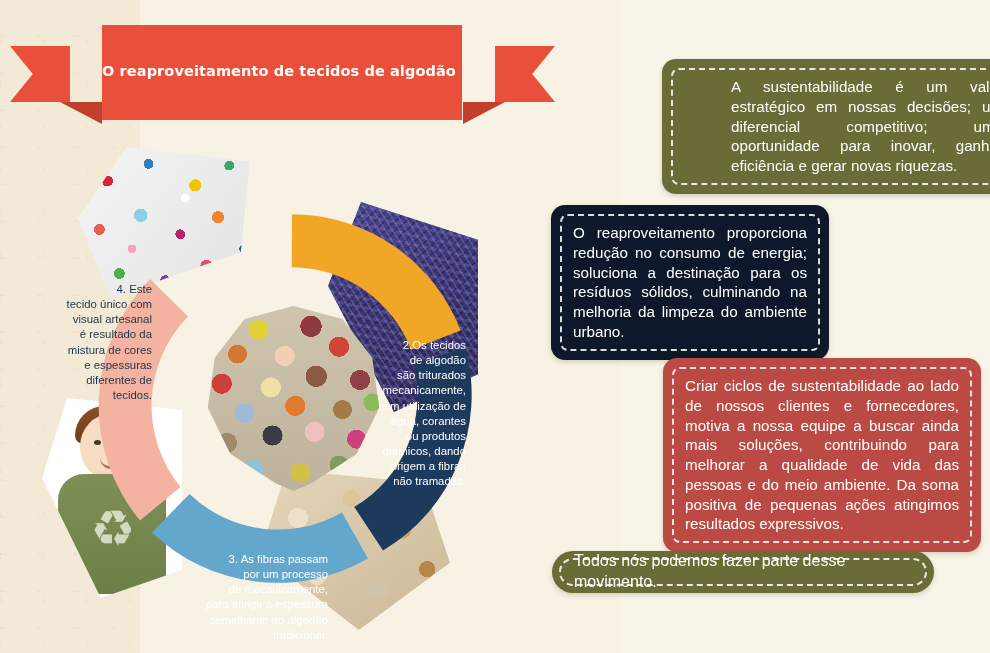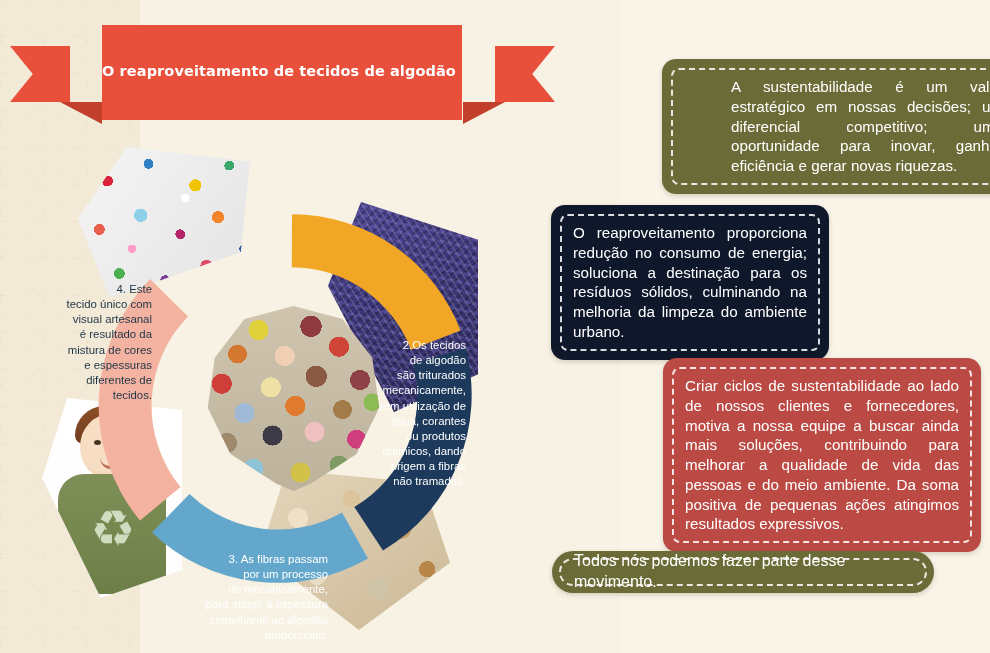--- a/index.html
+++ b/index.html
@@ -299,21 +299,21 @@
       <div>origem a fibras</div>
       <div>não tramadas.</div>
     </div>
 
     <div class="seg-txt no-sel" style="left:125px;top:412px;width:175px;text-align:right;color:#ffffff;">
       <div>3. As fibras passam</div>
       <div>por um processo</div>
       <div>de mecanicamente,</div>
       <div>para atingir a espessura</div>
       <div>semelhante ao algodão</div>
-      <div>proporciona.</div>
+      <div>tradicional.</div>
     </div>
 
     <div class="seg-txt no-sel" style="left:2px;top:142px;width:122px;text-align:right;">
       <div>4. Este</div>
       <div>tecido único com</div>
       <div>visual artesanal</div>
       <div>é resultado da</div>
       <div>mistura de cores</div>
       <div>e espessuras</div>
       <div>diferentes de</div>

